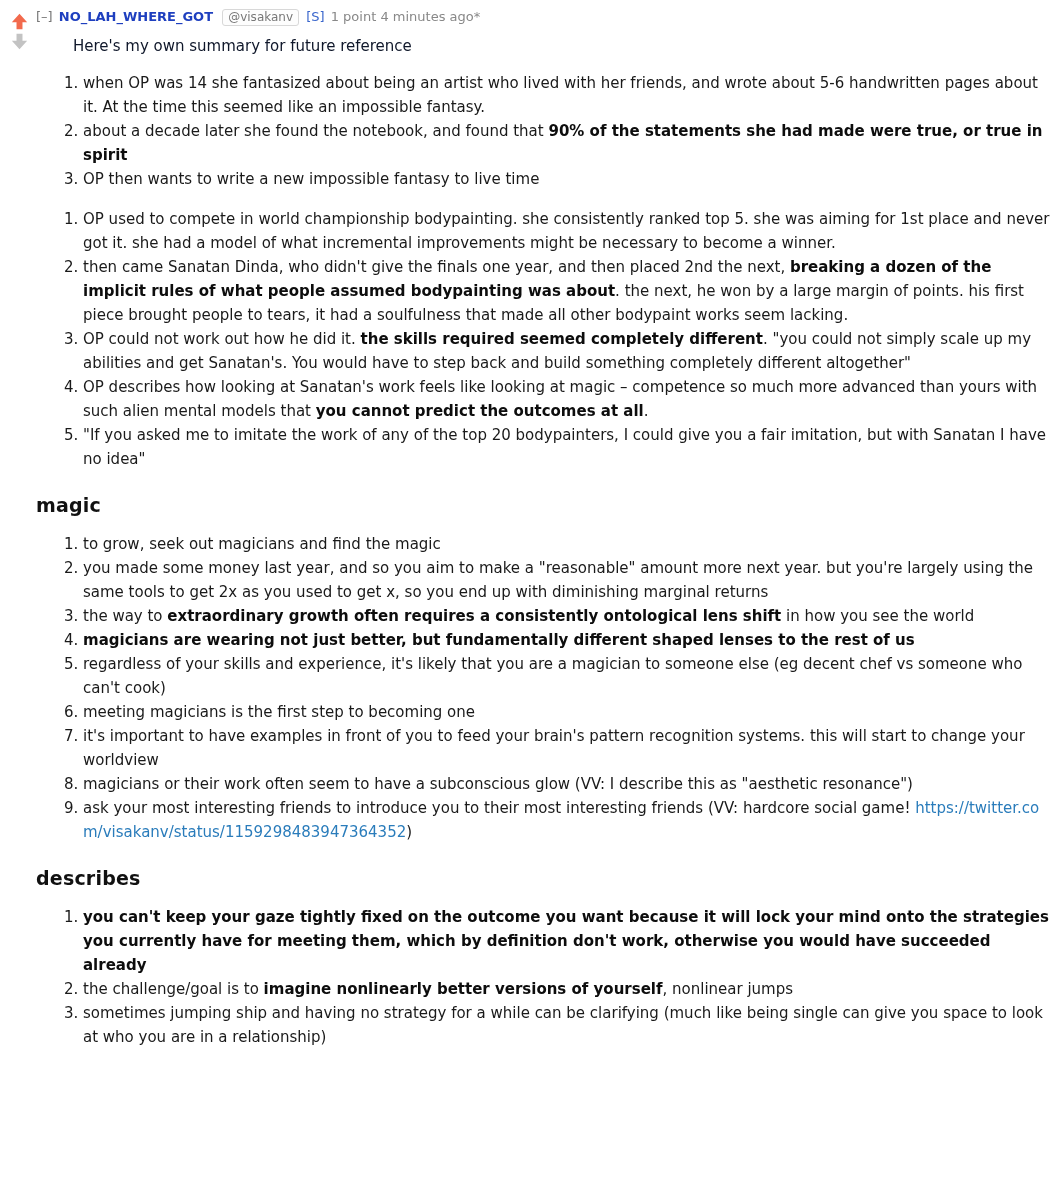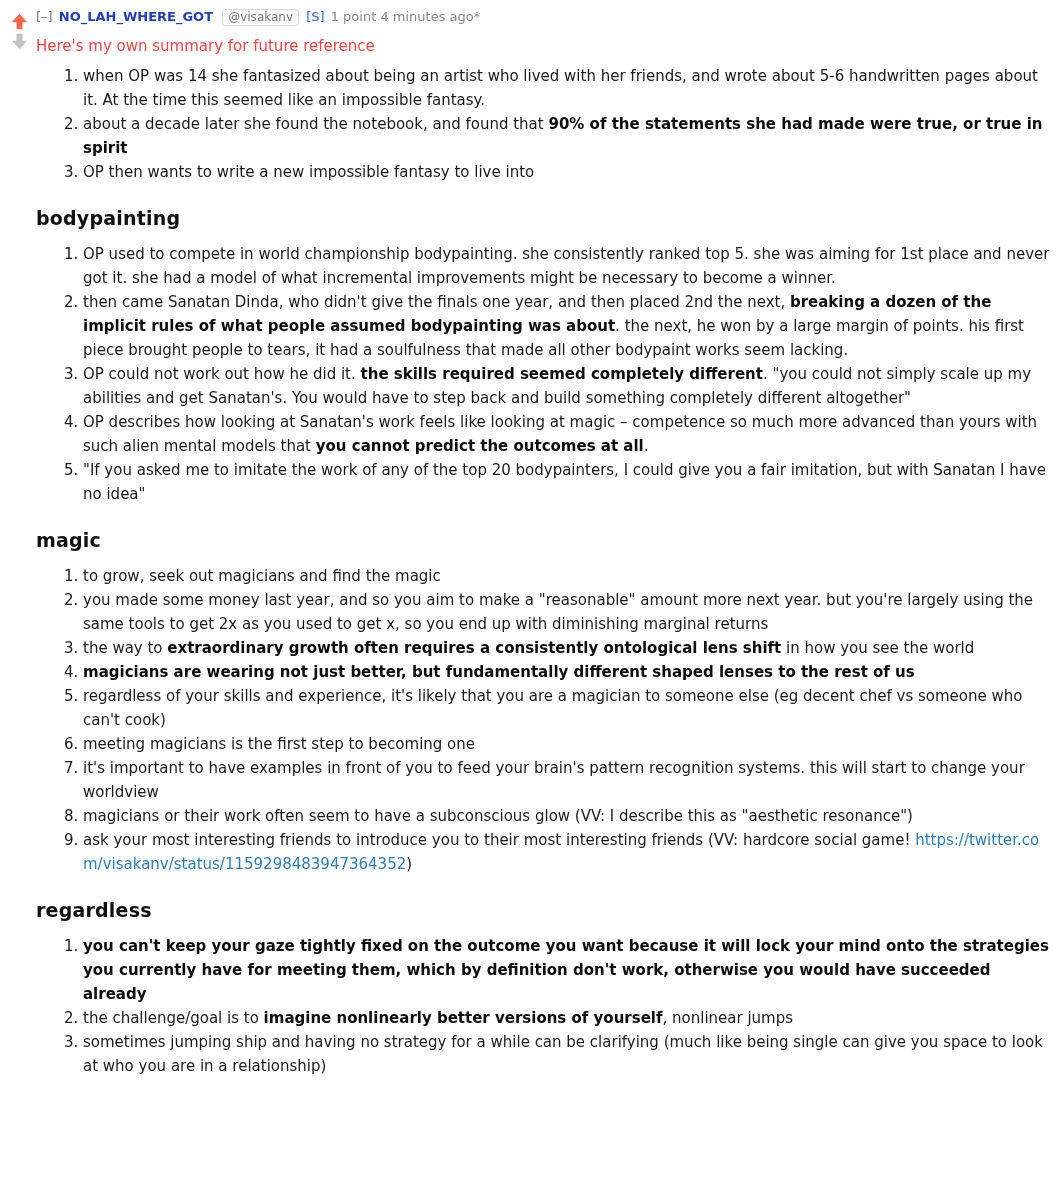--- a/index.html
+++ b/index.html
@@ -59,31 +59,32 @@
     font-size: 12px;
     background: #fdfdfd;
     margin: 0 3px;
     cursor: pointer;
   }
   .submitter { color: #3a66cc; margin-right: 2px; }
   .meta { color: #888888; }
   .intro {
     font-size: 15px;
     margin-top: 11px;
-    color: #ef4444;
+    color: #0f172a;
+    margin-left: 37px;
   }
   h2.section-heading {
     font-size: 19px;
     font-weight: bold;
     color: #111111;
     margin: 23px 0 13px 0;
     letter-spacing: 0.2px;
   }
   ol.section-list {
-    margin: 9px 0 4px 0;
+    margin: 16px 0 4px 0;
     padding-left: 47px;
     font-size: 15px;
     line-height: 24px;
     color: #1a1a1a;
   }
   ol.section-list li { padding: 0; margin: 0; }
   strong { font-weight: bold; color: #0d0d0d; }
   a.body-link {
     color: #2a7cbb;
     text-decoration: none;
@@ -115,43 +116,42 @@
         <span class="meta">1 point</span>
         <span class="meta">4 minutes ago*</span>
       </div>
 
       <div class="intro">Here's my own summary for future reference</div>
 
       <div id="sections">
           <ol class="section-list">
             <li><span>when OP was 14 she fantasized about being an artist who lived with her friends, and wrote about 5-6 handwritten pages about it. At the time this seemed like an impossible fantasy.</span></li>
             <li><span>about a decade later she found the notebook, and found that </span><strong>90% of the statements she had made were true, or true in spirit</strong></li>
-            <li><span>OP then wants to write a new impossible fantasy to live into</span></li>
+            <li><span>OP then wants to write a new impossible fantasy to live time</span></li>
           </ol>
-          <h2 class="section-heading">bodypainting</h2>
           <ol class="section-list">
             <li><span>OP used to compete in world championship bodypainting. she consistently ranked top 5. she was aiming for 1st place and never got it. she had a model of what incremental improvements might be necessary to become a winner.</span></li>
             <li><span>then came Sanatan Dinda, who didn't give the finals one year, and then placed 2nd the next, </span><strong>breaking a dozen of the implicit rules of what people assumed bodypainting was about</strong><span>. the next, he won by a large margin of points. his first piece brought people to tears, it had a soulfulness that made all other bodypaint works seem lacking.</span></li>
             <li><span>OP could not work out how he did it. </span><strong>the skills required seemed completely different</strong><span>. "you could not simply scale up my abilities and get Sanatan's. You would have to step back and build something completely different altogether"</span></li>
             <li><span>OP describes how looking at Sanatan's work feels like looking at magic – competence so much more advanced than yours with such alien mental models that </span><strong>you cannot predict the outcomes at all</strong><span>.</span></li>
             <li><span>"If you asked me to imitate the work of any of the top 20 bodypainters, I could give you a fair imitation, but with Sanatan I have no idea"</span></li>
           </ol>
           <h2 class="section-heading">magic</h2>
           <ol class="section-list">
             <li><span>to grow, seek out magicians and find the magic</span></li>
             <li><span>you made some money last year, and so you aim to make a "reasonable" amount more next year. but you're largely using the same tools to get 2x as you used to get x, so you end up with diminishing marginal returns</span></li>
             <li><span>the way to </span><strong>extraordinary growth often requires a consistently ontological lens shift</strong><span> in how you see the world</span></li>
             <li><strong>magicians are wearing not just better, but fundamentally different shaped lenses to the rest of us</strong></li>
             <li><span>regardless of your skills and experience, it's likely that you are a magician to someone else (eg decent chef vs someone who can't cook)</span></li>
             <li><span>meeting magicians is the first step to becoming one</span></li>
             <li><span>it's important to have examples in front of you to feed your brain's pattern recognition systems. this will start to change your worldview</span></li>
             <li><span>magicians or their work often seem to have a subconscious glow (VV: I describe this as "aesthetic resonance")</span></li>
             <li><span>ask your most interesting friends to introduce you to their most interesting friends (VV: hardcore social game! </span><a class="body-link" href="#">https://twitter.com/visakanv/status/1159298483947364352</a><span>)</span></li>
           </ol>
-          <h2 class="section-heading">regardless</h2>
+          <h2 class="section-heading">describes</h2>
           <ol class="section-list">
             <li><strong>you can't keep your gaze tightly fixed on the outcome you want because it will lock your mind onto the strategies you currently have for meeting them, which by definition don't work, otherwise you would have succeeded already</strong></li>
             <li><span>the challenge/goal is to </span><strong>imagine nonlinearly better versions of yourself</strong><span>, nonlinear jumps</span></li>
             <li><span>sometimes jumping ship and having no strategy for a while can be clarifying (much like being single can give you space to look at who you are in a relationship)</span></li>
           </ol>
         </div>
     </div>
 
   </div>
 </div>

